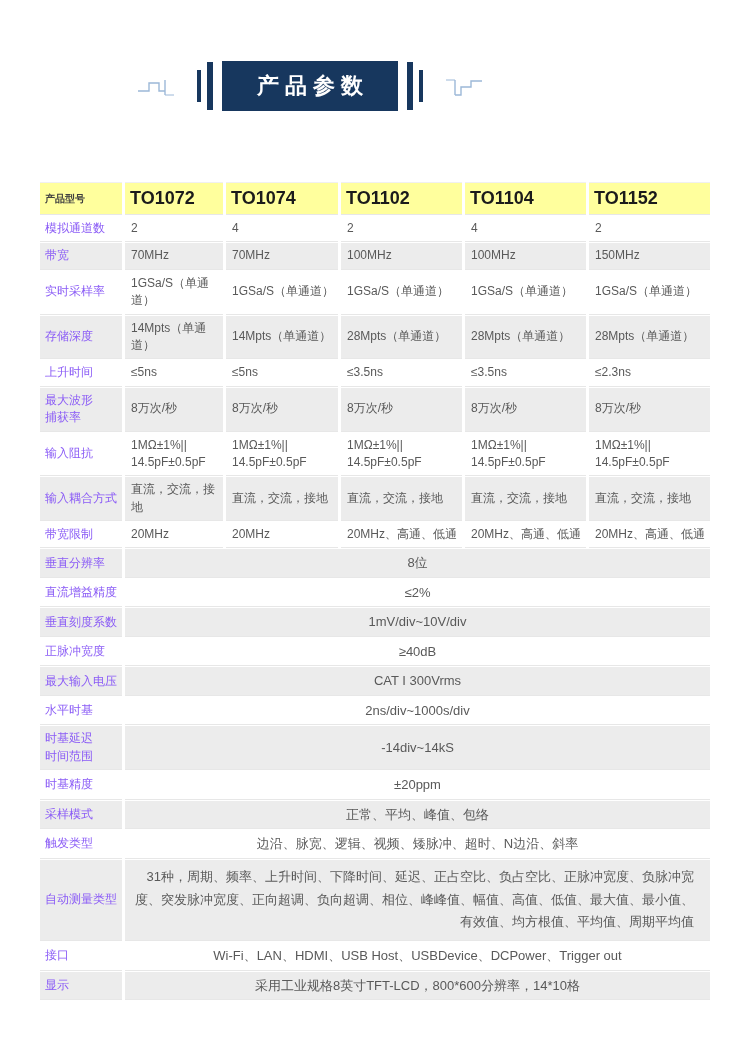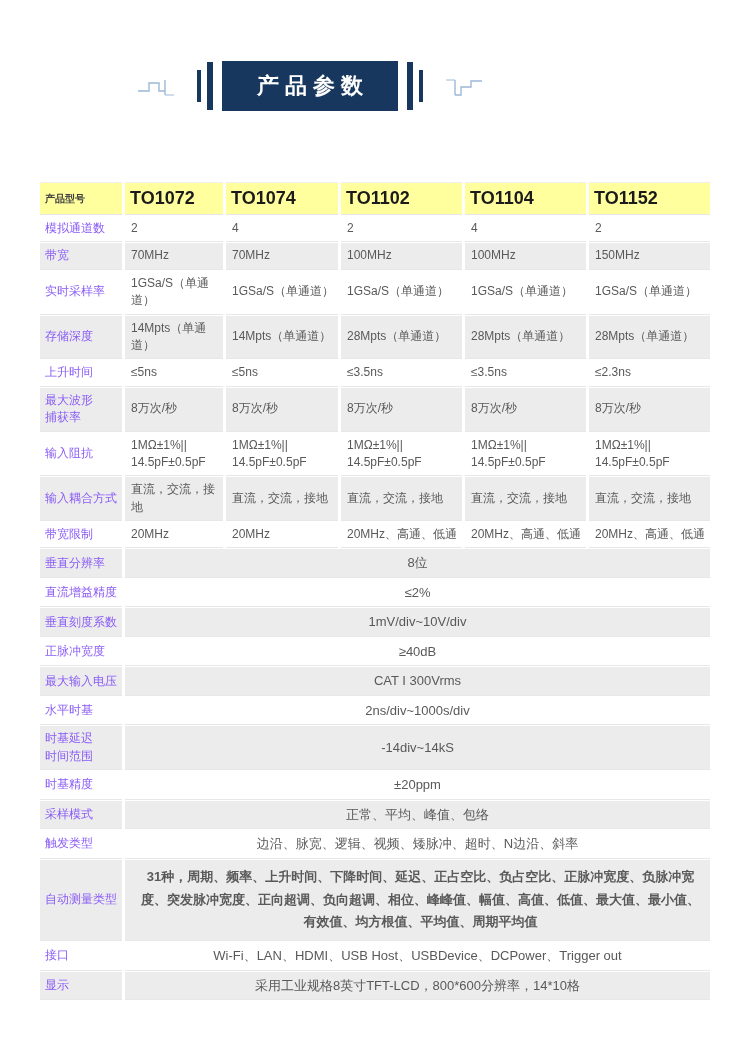--- a/index.html
+++ b/index.html
@@ -47,21 +47,21 @@
     white-space:pre-line; line-height:1.45;
   }
   td.val{
     font-size:12px; color:#595959; padding:4px 2px 4px 6px;
     white-space:pre-line; line-height:1.45;
   }
   td.merged{
     font-size:13px; color:#595959; text-align:center;
     padding:4px 6px; line-height:1.5;margin-top:40px;
   }
-  td.merged.left{ text-align:center; padding:6px 4px 6px 10px; line-height:1.75;font-weight:bold; }
+  td.merged.left{ text-align:right; padding:6px 16px 6px 10px; line-height:1.75; }
 </style>
 </head>
 <body>
 
 <div class="banner-wrap">
   <svg class="squiggle" width="50" height="30" viewBox="0 0 50 30">
     <path d="M0,20 h11 v-8 h10 v8 h6" fill="none" stroke="#9cb8d8" stroke-width="1.4"></path>
     <path d="M27,9 v15" fill="none" stroke="#9cb8d8" stroke-width="1.4"></path>
     <path d="M27,24 h9" fill="none" stroke="#9cb8d8" stroke-width="1"></path>
   </svg>

